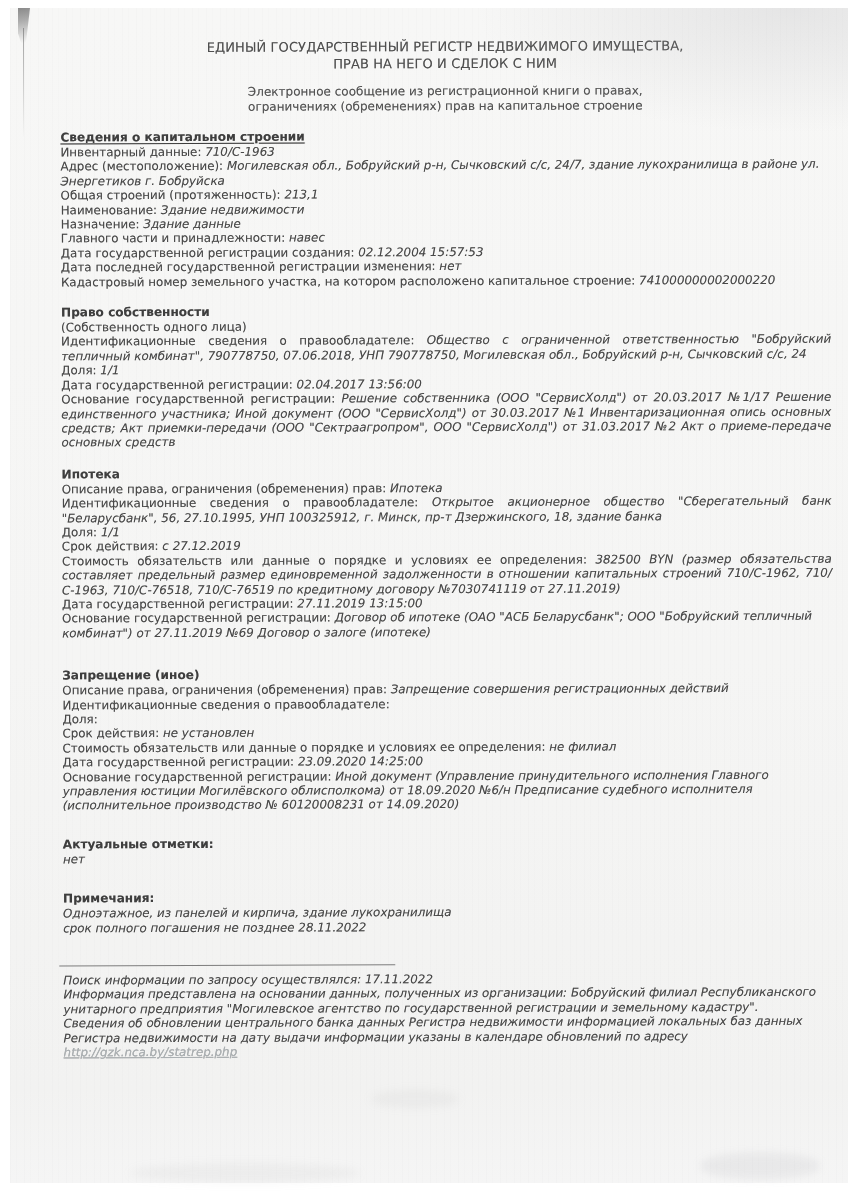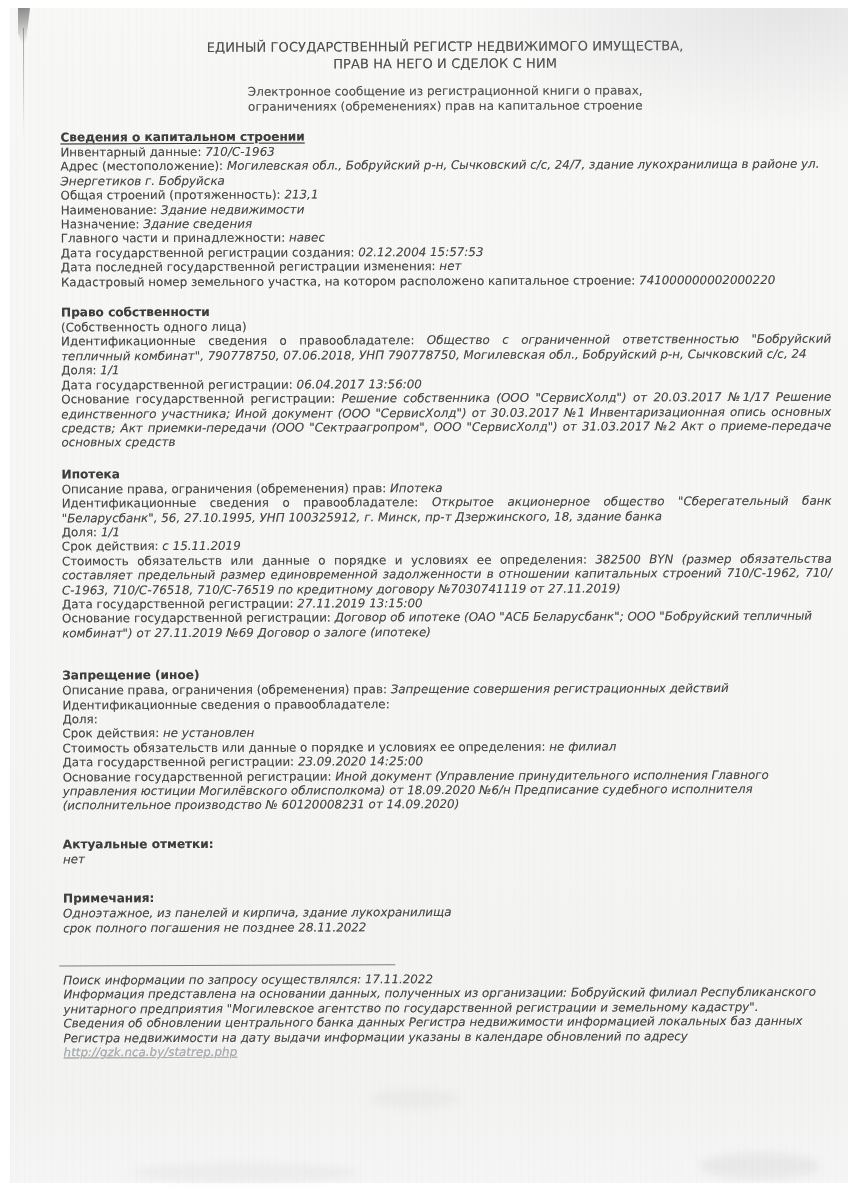--- a/index.html
+++ b/index.html
@@ -83,40 +83,40 @@
       <div>ограничениях (обременениях) прав на капитальное строение</div>
     </div>
 
     <div>
         <div class="section s0">
           <div class="heading underline">Сведения о капитальном строении</div>
           <div class="line"><span class="lbl">Инвентарный данные:</span> <span class="val">710/С-1963</span></div>
           <div class="line"><span class="lbl">Адрес (местоположение):</span> <span class="val">Могилевская обл., Бобруйский р-н, Сычковский с/с, 24/7, здание лукохранилища в районе ул. Энергетиков г. Бобруйска</span></div>
           <div class="line"><span class="lbl">Общая строений (протяженность):</span> <span class="val">213,1</span></div>
           <div class="line"><span class="lbl">Наименование:</span> <span class="val">Здание недвижимости</span></div>
-          <div class="line"><span class="lbl">Назначение:</span> <span class="val">Здание сведения</span></div>
+          <div class="line"><span class="lbl">Назначение:</span> <span class="val">Здание данные</span></div>
           <div class="line"><span class="lbl">Главного части и принадлежности:</span> <span class="val">навес</span></div>
           <div class="line"><span class="lbl">Дата государственной регистрации создания:</span> <span class="val">02.12.2004 15:57:53</span></div>
           <div class="line"><span class="lbl">Дата последней государственной регистрации изменения:</span> <span class="val">нет</span></div>
           <div class="line"><span class="lbl">Кадастровый номер земельного участка, на котором расположено капитальное строение:</span> <span class="val">741000000002000220</span></div>
         </div>
         <div class="section s1">
           <div class="heading">Право собственности</div>
           <div class="line"><span class="lbl">(Собственность одного лица)</span></div>
           <div class="line justify"><span class="lbl">Идентификационные сведения о правообладателе:</span> <span class="val">Общество с ограниченной ответственностью "Бобруйский тепличный комбинат", 790778750, 07.06.2018, УНП 790778750, Могилевская обл., Бобруйский р-н, Сычковский с/с, 24</span></div>
           <div class="line"><span class="lbl">Доля:</span> <span class="val">1/1</span></div>
-          <div class="line"><span class="lbl">Дата государственной регистрации:</span> <span class="val">06.04.2017 13:56:00</span></div>
+          <div class="line"><span class="lbl">Дата государственной регистрации:</span> <span class="val">02.04.2017 13:56:00</span></div>
           <div class="line justify"><span class="lbl">Основание государственной регистрации:</span> <span class="val">Решение собственника (ООО "СервисХолд") от 20.03.2017 №1/17 Решение единственного участника; Иной документ (ООО "СервисХолд") от 30.03.2017 №1 Инвентаризационная опись основных средств; Акт приемки-передачи (ООО "Сектраагропром", ООО "СервисХолд") от 31.03.2017 №2 Акт о приеме-передаче основных средств</span></div>
         </div>
         <div class="section s2">
           <div class="heading">Ипотека</div>
           <div class="line"><span class="lbl">Описание права, ограничения (обременения) прав:</span> <span class="val">Ипотека</span></div>
           <div class="line justify"><span class="lbl">Идентификационные сведения о правообладателе:</span> <span class="val">Открытое акционерное общество "Сберегательный банк "Беларусбанк", 56, 27.10.1995, УНП 100325912, г. Минск, пр-т Дзержинского, 18, здание банка</span></div>
           <div class="line"><span class="lbl">Доля:</span> <span class="val">1/1</span></div>
-          <div class="line"><span class="lbl">Срок действия:</span> <span class="val">с 15.11.2019</span></div>
+          <div class="line"><span class="lbl">Срок действия:</span> <span class="val">с 27.12.2019</span></div>
           <div class="line justify"><span class="lbl">Стоимость обязательств или данные о порядке и условиях ее определения:</span> <span class="val">382500 BYN (размер обязательства составляет предельный размер единовременной задолженности в отношении капитальных строений 710/С-1962, 710/С-1963, 710/С-76518, 710/С-76519 по кредитному договору №7030741119 от 27.11.2019)</span></div>
           <div class="line"><span class="lbl">Дата государственной регистрации:</span> <span class="val">27.11.2019 13:15:00</span></div>
           <div class="line"><span class="lbl">Основание государственной регистрации:</span> <span class="val">Договор об ипотеке (ОАО "АСБ Беларусбанк"; ООО "Бобруйский тепличный комбинат") от 27.11.2019 №69 Договор о залоге (ипотеке)</span></div>
         </div>
         <div class="section s3">
           <div class="heading">Запрещение (иное)</div>
           <div class="line"><span class="lbl">Описание права, ограничения (обременения) прав:</span> <span class="val">Запрещение совершения регистрационных действий</span></div>
           <div class="line"><span class="lbl">Идентификационные сведения о правообладателе:</span></div>
           <div class="line"><span class="lbl">Доля:</span></div>
           <div class="line"><span class="lbl">Срок действия:</span> <span class="val">не установлен</span></div>

